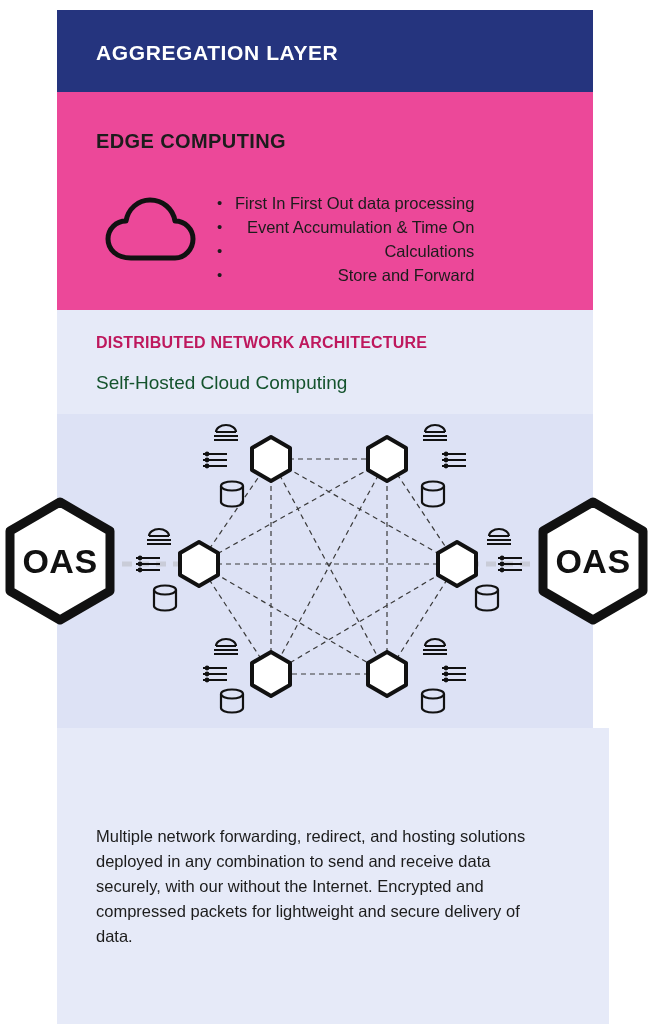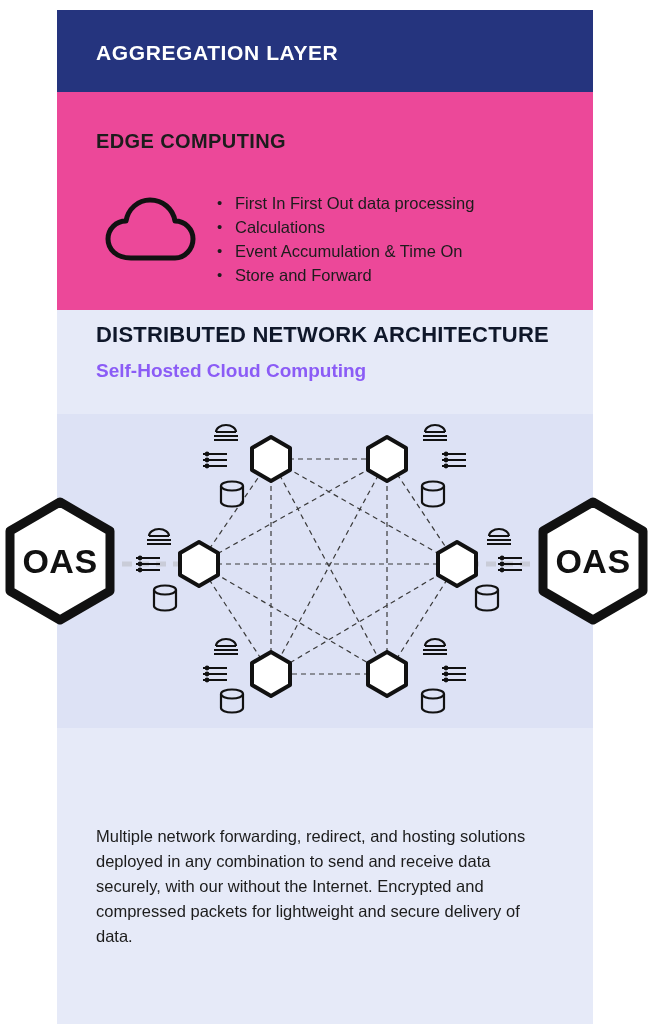--- a/index.html
+++ b/index.html
@@ -68,20 +68,21 @@
     height: 68px;
   }
 
   .edge-list {
     position: absolute;
     left: 160px;
     top: 100px;
     margin: 0;
     padding: 0;
     list-style: none;
+    text-align: right;
   }
   .edge-list li {
     position: relative;
     font-size: 16.5px;
     color: #1c1c1c;
     line-height: 23px;
     padding-left: 18px;
     margin-bottom: 1px;
   }
   .edge-list li::before {
@@ -96,51 +97,51 @@
     position: absolute;
     left: 0;
     top: 300px;
     width: 536px;
     height: 104px;
     background: #e6eaf8;
   }
   .band-dna .heading {
     position: absolute;
     left: 39px;
-    top: 12px;
-    font-size: 22px;
+    top: 24px;
+    font-size: 16px;
     font-weight: bold;
-    color: #0f172a;
+    color: #be185d;
     letter-spacing: 0.2px;
   }
   .band-dna .sub {
     position: absolute;
     left: 39px;
-    top: 50px;
+    top: 62px;
     font-size: 19px;
-    color: #8b5cf6;
-    font-weight: bold;
+    color: #14532d;
   }
 
   .band-net {
     position: absolute;
     left: 0;
     top: 404px;
     width: 536px;
     height: 314px;
     background: #dde2f5;
   }
 
   .band-desc {
     position: absolute;
     left: 0;
     top: 718px;
     width: 536px;
     height: 296px;
     background: #e6eaf8;
+    padding-left: 16px;
   }
   .band-desc p {
     position: absolute;
     left: 39px;
     top: 96px;
     width: 430px;
     margin: 0;
     font-size: 16.5px;
     line-height: 25px;
     color: #1c1c1c;
@@ -190,22 +191,22 @@
 
   <div class="band-edge">
     <div class="heading">EDGE COMPUTING</div>
 
     <svg class="cloud-icon" viewBox="0 0 100 68">
       <path d="M26 62 C11 62 3 53 3 43 C3 33 11 25 21 25 C23 13 33 4 45 4 C58 4 68 13 70 25 C80 25 88 33 88 43 C88 53 80 62 70 62 Z" fill="none" stroke="#111111" stroke-width="5" stroke-linejoin="round"></path>
     </svg>
 
     <ul class="edge-list">
       <li>First In First Out data processing</li>
+      <li>Event Accumulation &amp; Time On</li>
       <li>Calculations</li>
-      <li>Event Accumulation &amp; Time On</li>
       <li>Store and Forward</li>
     </ul>
   </div>
 
   <div class="band-dna">
     <div class="heading">DISTRIBUTED NETWORK ARCHITECTURE</div>
     <div class="sub">Self-Hosted Cloud Computing</div>
   </div>
 
   <div class="band-net"></div>

